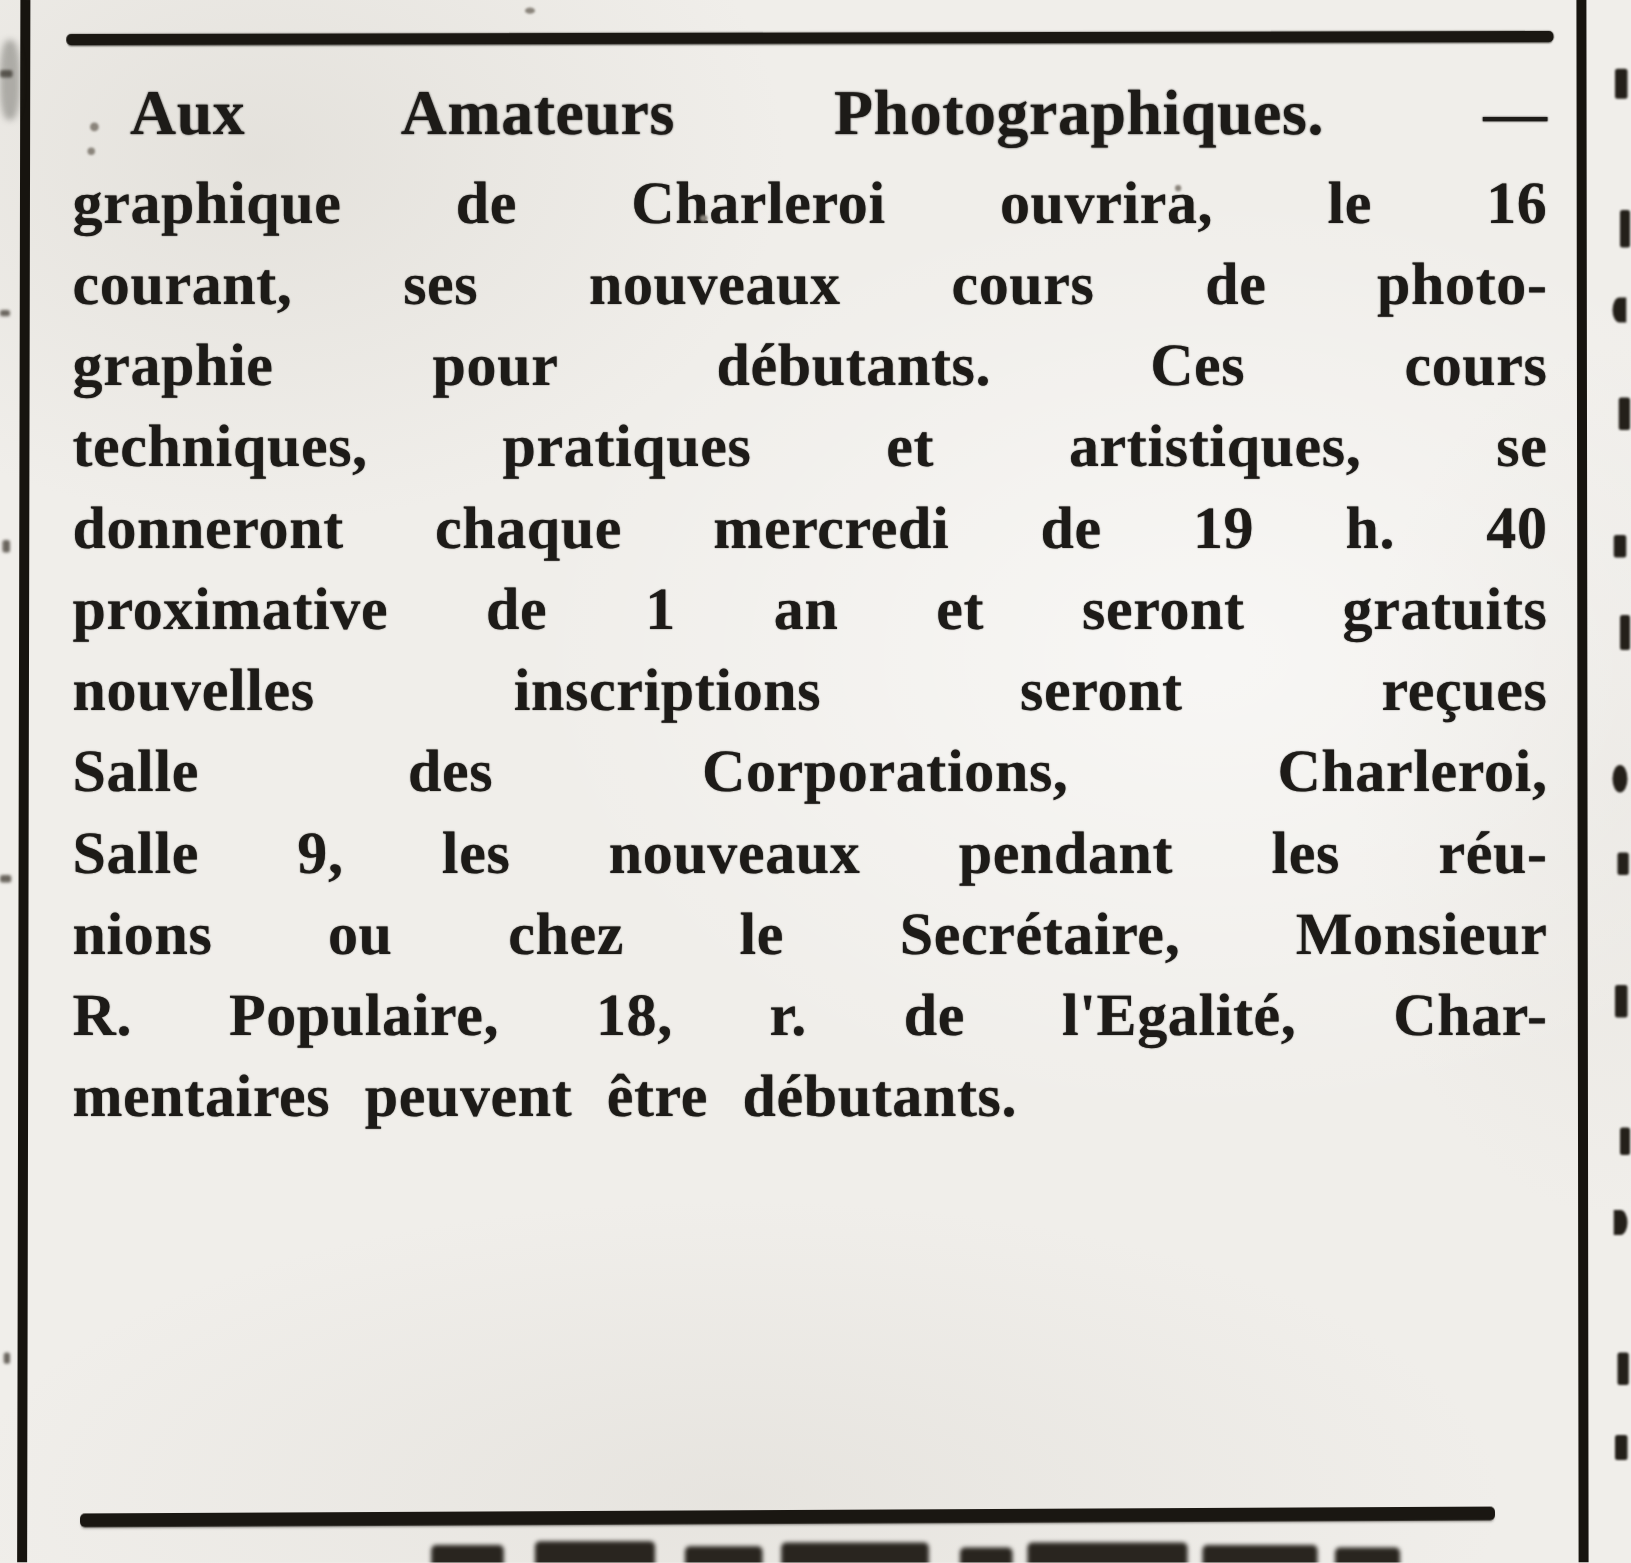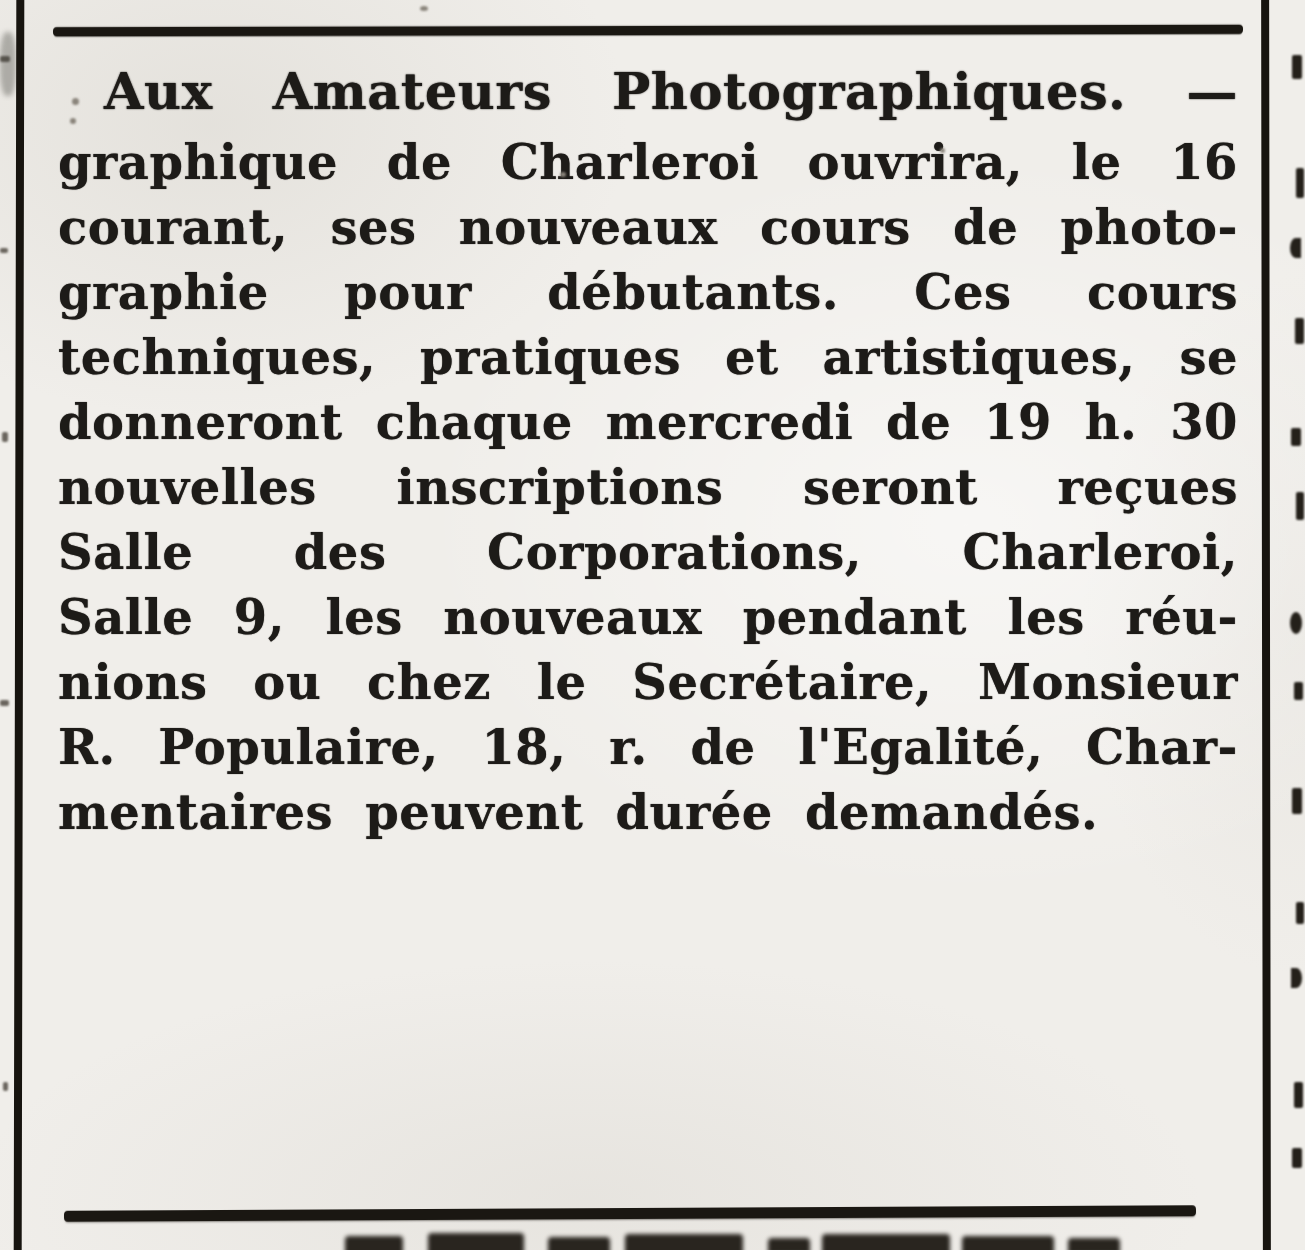--- a/index.html
+++ b/index.html
@@ -23,20 +23,21 @@
   .hrule-bottom{left:64px;top:1208px;width:1132px;height:11px;transform:rotate(-0.28deg);
     box-shadow:0 2px 2px -1px rgba(26,23,18,0.45);}
   .text-block{
     position:absolute;left:58px;top:60px;width:1180px;
     filter:blur(0.35px);letter-spacing:0.5px;
   }
   .line{
     height:65px;line-height:65px;font-size:48px;font-weight:700;
     text-align:justify;text-align-last:justify;text-justify:inter-word;
     text-shadow:0 0 1.1px rgba(22,18,14,0.75);
+    font-family:Liberation Serif, serif;
   }
   .line-title{
     height:70px;line-height:62px;font-size:51px;
     text-indent:46px;
     text-shadow:0 0 1.6px rgba(14,12,9,0.95);
   }
   .line-last{text-align-last:left;word-spacing:15px;}
   .frag{position:absolute;background:#24201a;filter:blur(0.8px);border-radius:2px;}
   .blob{position:absolute;background:#29251f;filter:blur(1.9px);border-radius:4px 4px 0 0;}
   .mark{position:absolute;background:#6a655e;filter:blur(1.2px);border-radius:2px;}
@@ -51,27 +52,28 @@
 
 <div class="hrule hrule-top"></div>
 <div class="hrule hrule-bottom"></div>
 
 <div class="text-block">
   <div class="line line-title"><span>Aux Amateurs Photographiques.</span> <span>—</span></div>
   <div class="line">graphique de Charleroi ouvrira, le 16</div>
   <div class="line">courant, ses nouveaux cours de photo-</div>
   <div class="line">graphie pour débutants. Ces cours</div>
   <div class="line">techniques, pratiques et artistiques, se</div>
-  <div class="line">donneront chaque mercredi de 19 h. 30</div>
+  <div class="line">donneront chaque mercredi de 19 h. 40</div>
+  <div class="line">proximative de 1 an et seront gratuits</div>
   <div class="line">nouvelles inscriptions seront reçues</div>
   <div class="line">Salle des Corporations, Charleroi,</div>
   <div class="line">Salle 9, les nouveaux pendant les réu-</div>
   <div class="line">nions ou chez le Secrétaire, Monsieur</div>
   <div class="line">R. Populaire, 18, r. de l'Egalité, Char-</div>
-  <div class="line line-last">mentaires peuvent durée demandés.</div>
+  <div class="line line-last">mentaires peuvent être débutants.</div>
 </div>
 
 <div>
   <div class="blob" style="left:345px;top:1236px;width:58px;height:20px;"></div>
   <div class="blob" style="left:428px;top:1233px;width:96px;height:22px;"></div>
   <div class="blob" style="left:548px;top:1237px;width:62px;height:18px;"></div>
   <div class="blob" style="left:625px;top:1234px;width:118px;height:22px;"></div>
   <div class="blob" style="left:768px;top:1238px;width:42px;height:16px;"></div>
   <div class="blob" style="left:822px;top:1234px;width:128px;height:22px;"></div>
   <div class="blob" style="left:962px;top:1236px;width:92px;height:20px;"></div>

